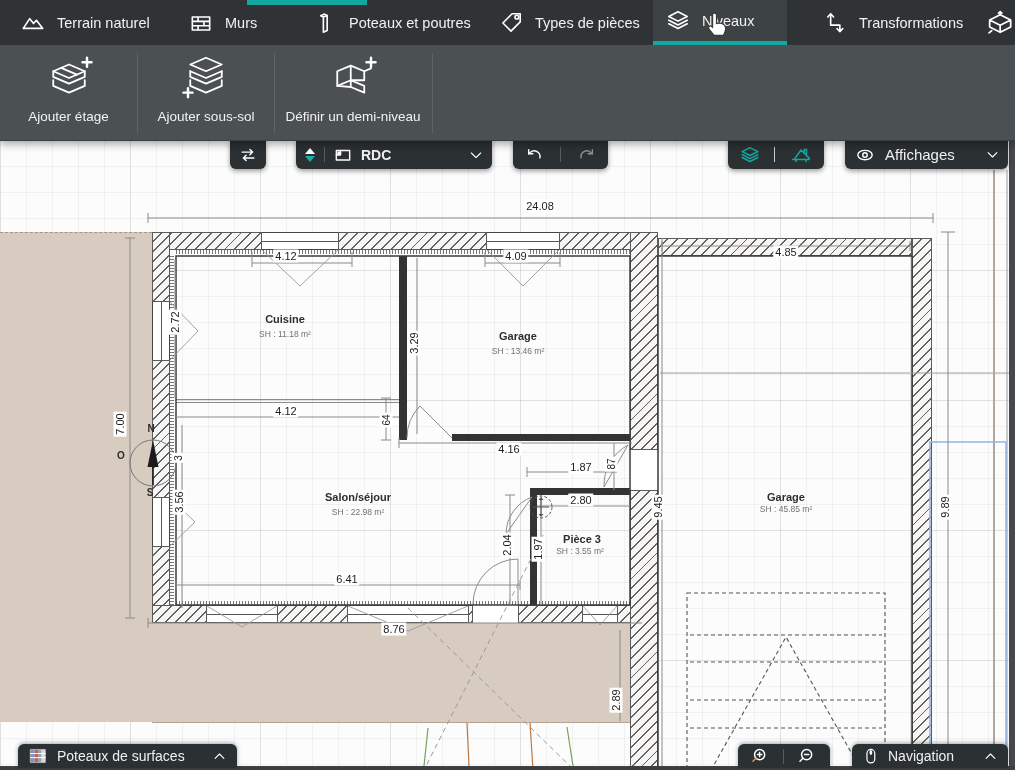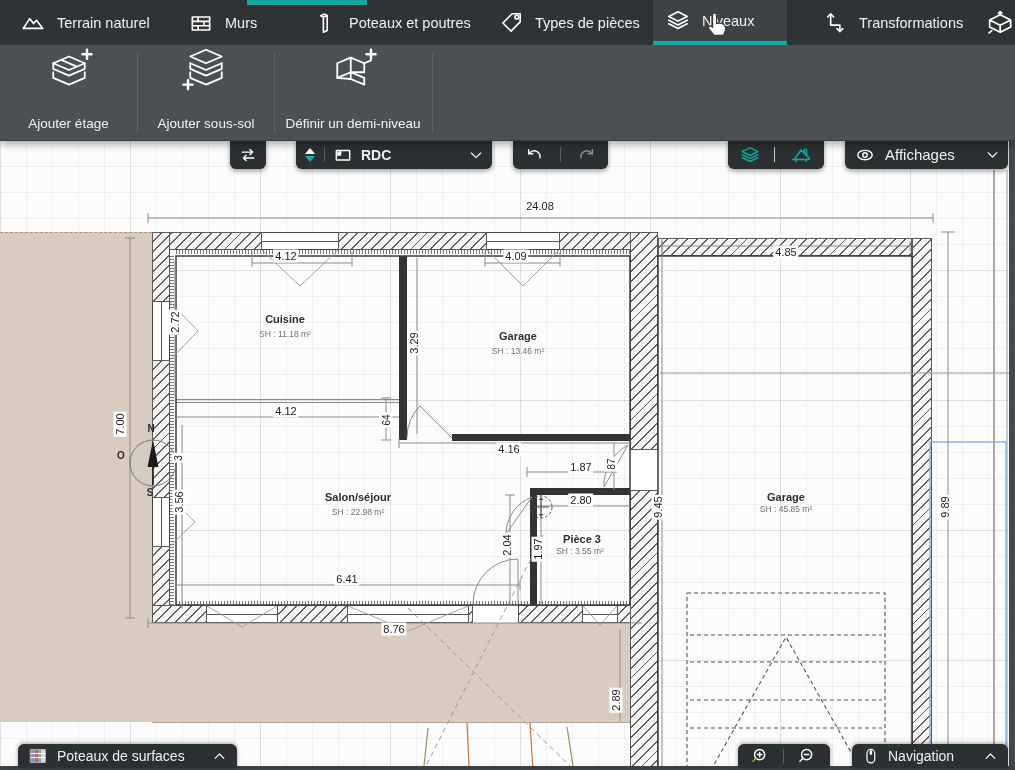--- a/index.html
+++ b/index.html
@@ -13,21 +13,21 @@
   .tab{position:absolute;top:0;height:45px;display:flex;align-items:center;gap:11px;
        padding:0 12px;box-sizing:border-box;cursor:pointer;}
   .tab.active{background:#3d4245;border-bottom:4px solid #12a8a0;}
   .tlabel{font-size:14.5px;color:#f1f1f1;white-space:nowrap;}
   .ticon svg{stroke:#fff;fill:none;stroke-width:1.5;stroke-linejoin:round;stroke-linecap:round;}
 
   
   .ribbon{position:absolute;left:0;top:45px;width:1015px;height:95px;background:#4b5053;
           border-bottom:1px solid #3a3e40;box-shadow:0 3px 8px rgba(0,0,0,.35);z-index:39;}
   .rbtn{position:absolute;top:0;height:95px;display:flex;flex-direction:column;align-items:center;
-        justify-content:space-between;padding-bottom:9px;box-sizing:border-box;cursor:pointer;}
+        justify-content:center;padding-bottom:9px;box-sizing:border-box;cursor:pointer;}
   .rbtn svg{stroke:#fff;fill:none;stroke-width:1.6;stroke-linejoin:round;stroke-linecap:round;margin-bottom:6px;}
   .rlabel{font-size:13.5px;color:#f2f2f2;white-space:nowrap;}
   .rsep{position:absolute;top:8px;width:1px;height:80px;background:#5f6467;}
 
   
   .fgroup{position:absolute;top:140px;height:29px;background:#2b3033;border-radius:0 0 6px 6px;
           display:flex;align-items:center;box-shadow:0 2px 5px rgba(0,0,0,.4);z-index:30;
           padding:0 8px;box-sizing:border-box;gap:8px;}
   .bgroup{position:absolute;top:744px;height:24px;background:#2b3033;border-radius:6px 6px 0 0;
           display:flex;align-items:center;box-shadow:0 -1px 4px rgba(0,0,0,.35);z-index:30;

